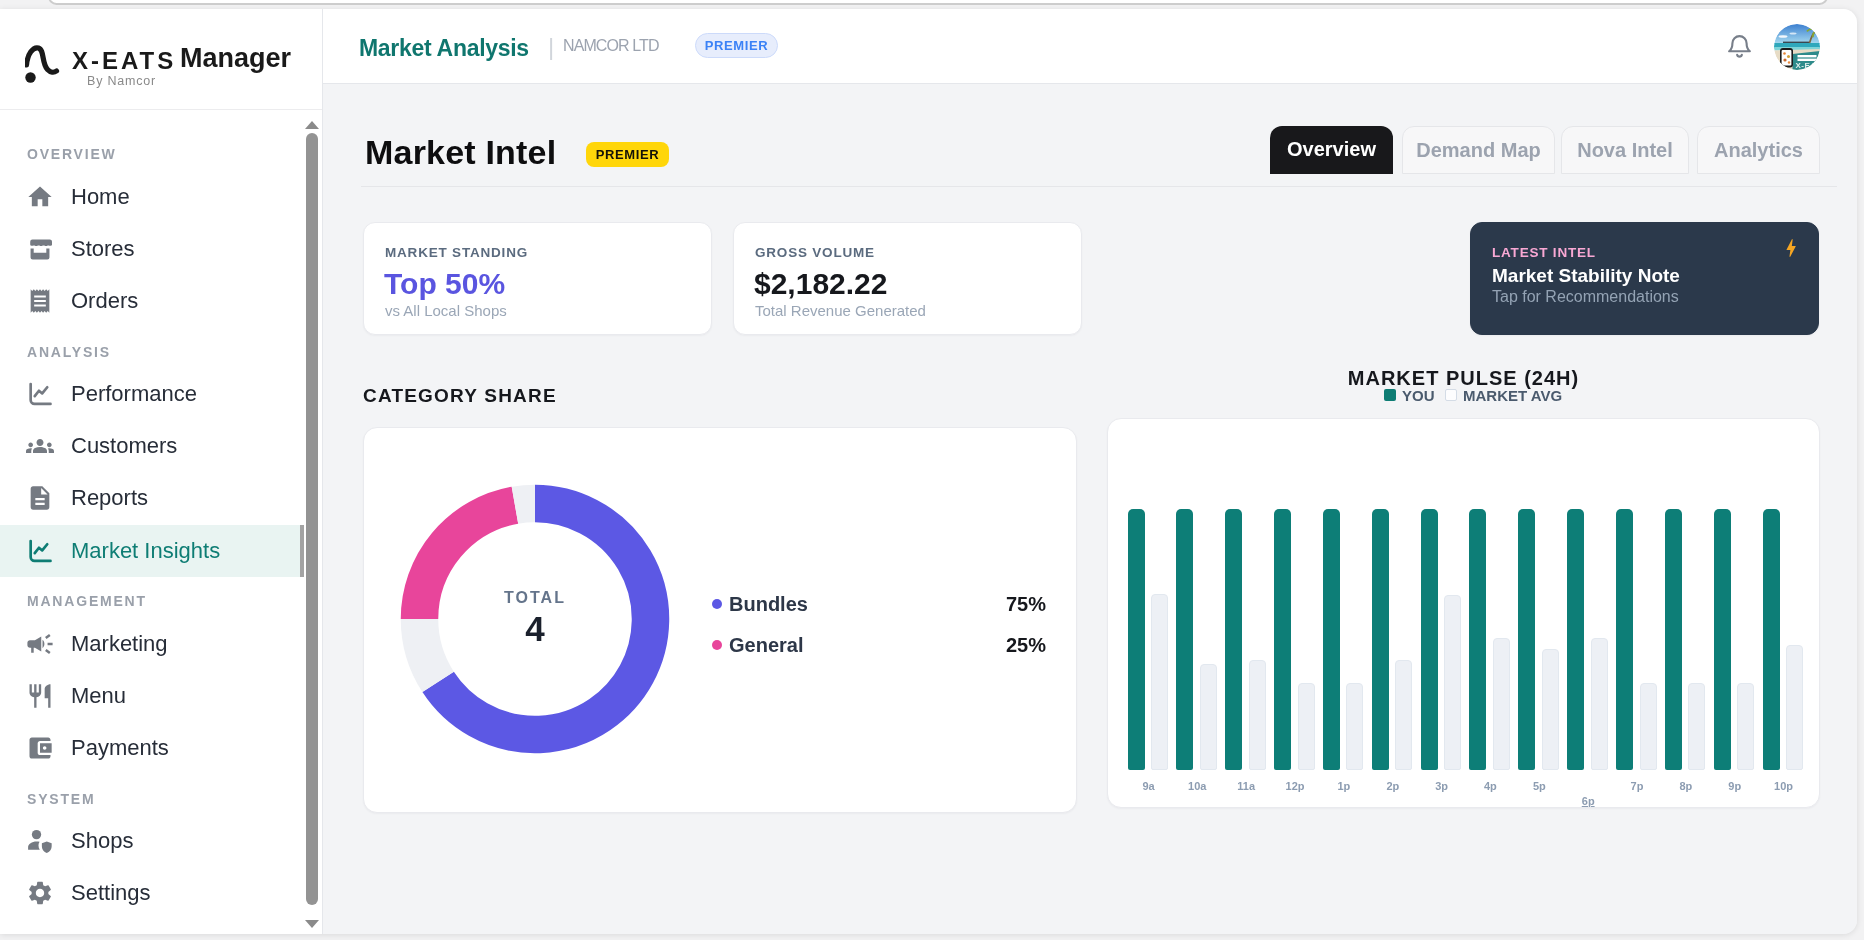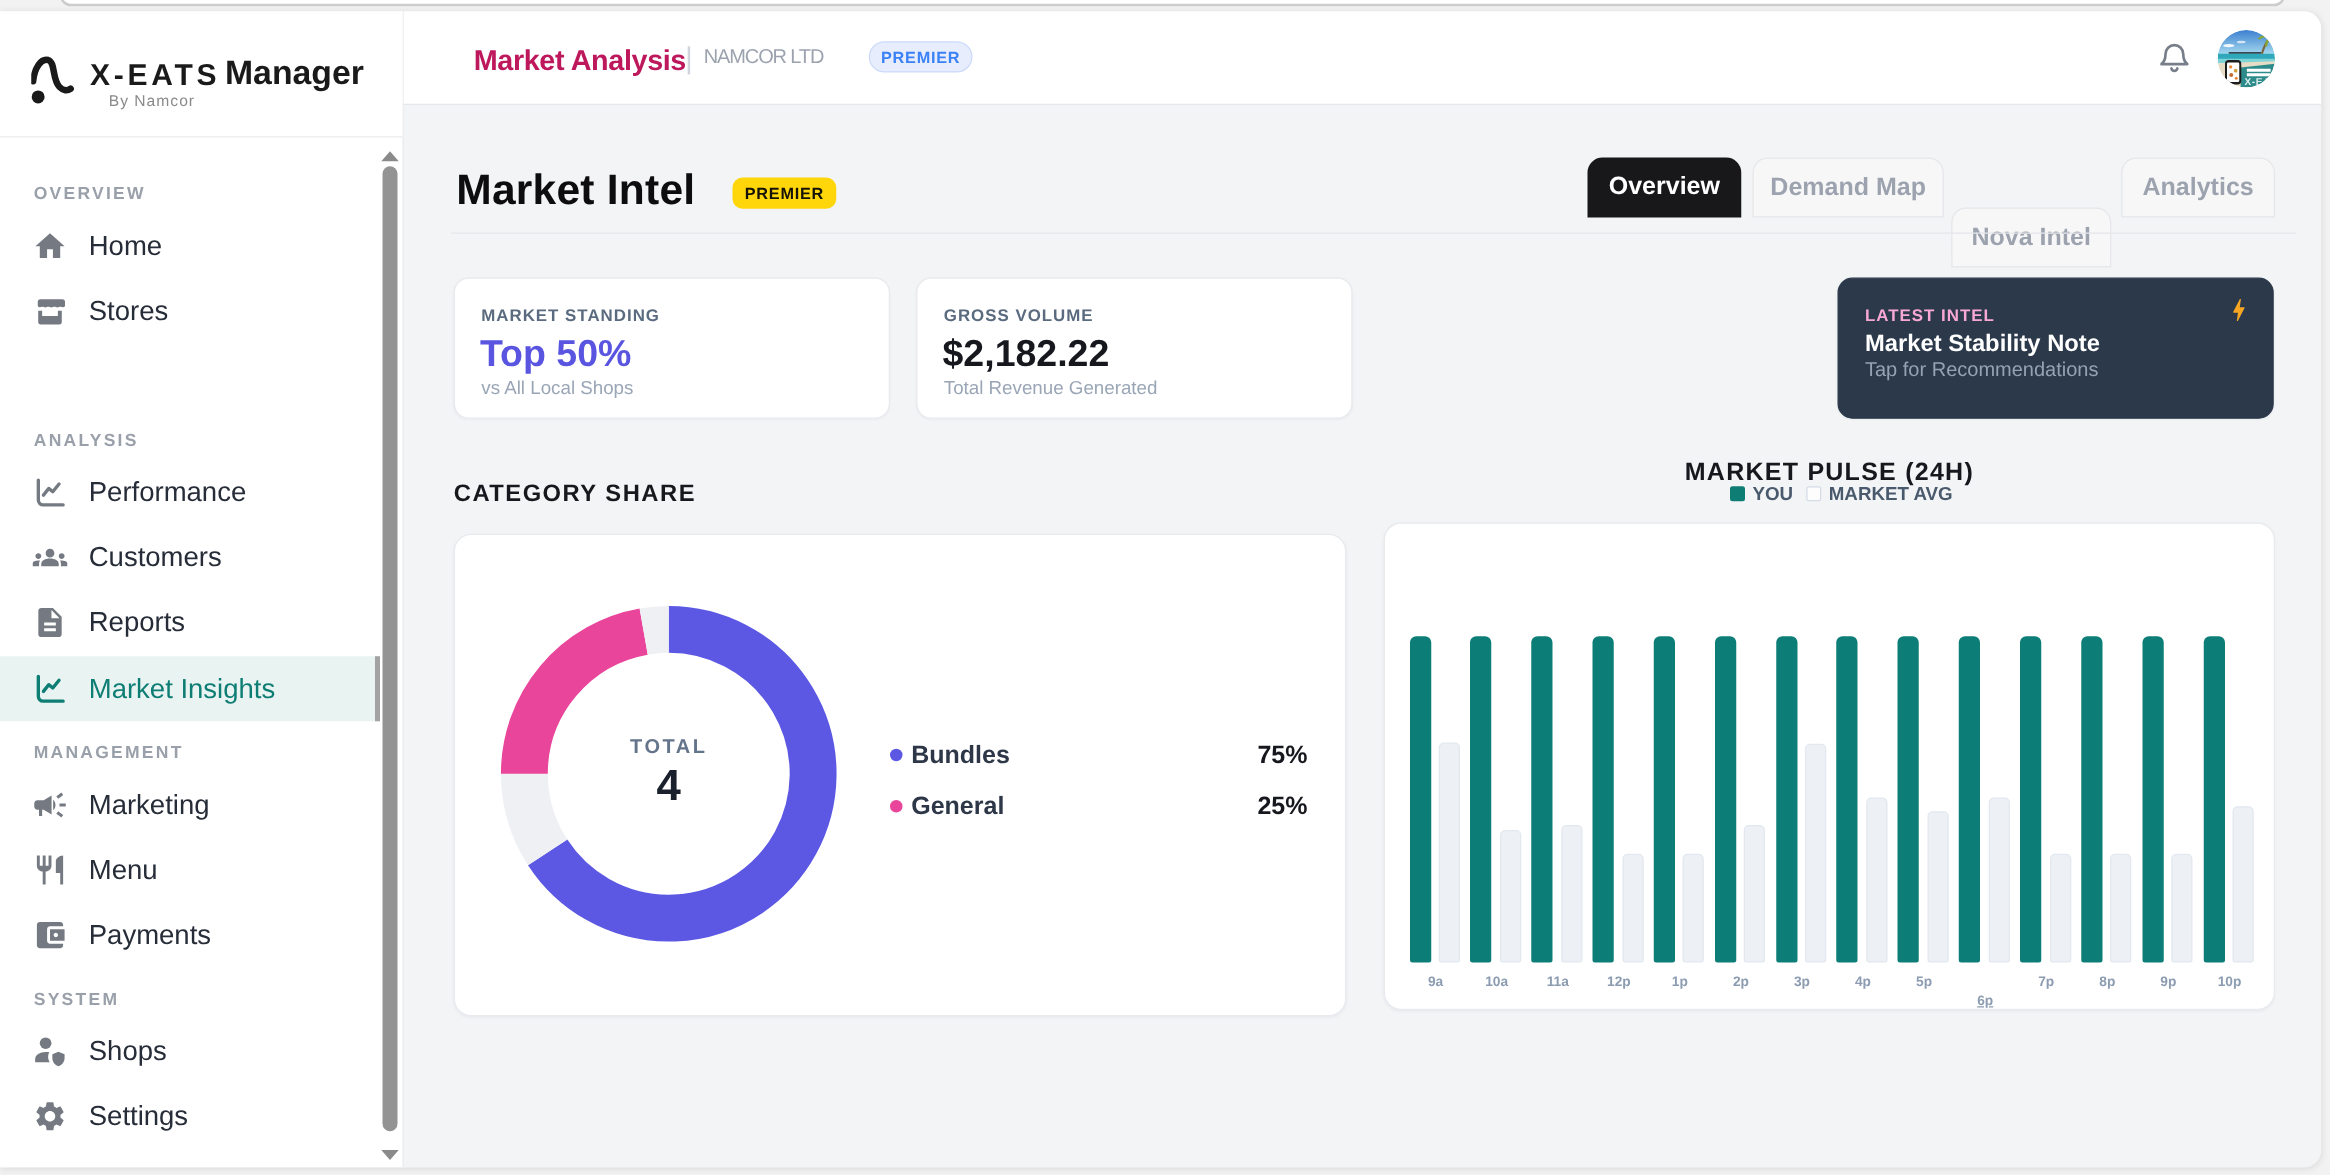--- a/index.html
+++ b/index.html
@@ -15,21 +15,21 @@
   .navitem { position:absolute; left:0; width:304px; height:52px; }
   .navitem .ic { position:absolute; left:26px; top:50%; margin-top:-14px; width:28px; height:28px; }
   .navitem .lbl { position:absolute; left:71px; top:50%; margin-top:-13px; font-size:22px; color:#272d38; }
   .navitem.active { background:#e9f4f2; border-right:4px solid #a3a3a3; }
   .navitem.active .lbl { color:#0e7d74; }
   
   #sb-thumb { position:absolute; left:306px; top:124px; width:12px; height:772px; background:#939393; border-radius:6px; }
   .sb-arrow { position:absolute; left:306px; width:0; height:0; }
   
   #header { position:absolute; left:323px; top:0; width:1534px; height:75px; background:#fff; border-bottom:1px solid #e5e7eb; }
-  #htitle { position:absolute; left:56px; top:26px; font-size:23px; font-weight:bold; color:#be185d; letter-spacing:-0.3px;text-align:center; }
+  #htitle { position:absolute; left:36px; top:26px; font-size:23px; font-weight:bold; color:#0f766e; letter-spacing:-0.3px;text-align:center; }
   #hsep { position:absolute; left:225px; top:24px; font-size:24px; color:#d1d5db; font-weight:300;}
   #hsub { position:absolute; left:240px; top:28px; font-size:16px; letter-spacing:-0.9px; color:#9ca3af; }
   #hpill { position:absolute; left:372px; top:24px; width:83px; height:25px; background:#e7edfc; border:1px solid #ccdafa; border-radius:13px; text-align:center; line-height:24px; font-size:13px; font-weight:bold; color:#3b82f6; letter-spacing:0.6px; }
   #bell { position:absolute; left:1403px; top:24px; width:27px; height:28px; }
   #avatar { position:absolute; left:1451px; top:15px; width:46px; height:46px; border-radius:50%; overflow:hidden; }
   
   #content { position:absolute; left:323px; top:76px; width:1534px; height:849px; background:#f3f4f6; }
   #pgtitle { position:absolute; left:42px; top:48px; font-size:34px; font-weight:800; color:#0d0d0f; letter-spacing:0.2px;}
   #pgbadge { position:absolute; left:263px; top:57px; width:83px; height:25px; background:#ffd60a; border-radius:8px; text-align:center; line-height:25px; font-size:13px; font-weight:bold; color:#151208; letter-spacing:0.6px; }
   .tab { position:absolute; top:41px; height:48px; border-radius:12px 12px 0 0; font-size:20px; font-weight:bold; text-align:center; line-height:46px; }
@@ -83,20 +83,26 @@
           <path d="M10 20v-6h4v6h5v-8h3L12 3 2 12h3v8z"></path>
         </svg>
         <div class="lbl">Home</div>
       </div>
     <div class="navitem" style="top:214px;">
         <svg class="ic" viewBox="0 0 24 24" fill="#757a82">
           <path d="M3.6 3.8h16.8a1.9 1.9 0 0 1 1.9 1.9v2.4a1.2 1.2 0 0 1-1.2 1.2c-.7 0-1.25-.4-1.85-.4-.75 0-1.3.5-2.1.5-.8 0-1.35-.5-2.1-.5s-1.3.5-2.1.5c-.8 0-1.35-.5-2.1-.5s-1.3.5-2.1.5c-.8 0-1.35-.5-2.1-.5-.6 0-1.15.4-1.85.4a1.2 1.2 0 0 1-1.2-1.2V5.7a1.9 1.9 0 0 1 1.9-1.9z"></path>
           <path d="M3.9 11.6v7.6A1.8 1.8 0 0 0 5.7 21h12.6a1.8 1.8 0 0 0 1.8-1.8v-7.6h-2.7v3.7H6.6v-3.7z"></path>
         </svg>
         <div class="lbl">Stores</div>
+      </div>
+    <div class="navitem" style="top:266px;">
+        <svg class="ic" viewBox="0 0 24 24" fill="#757a82">
+          <path d="M4 22V2l1.35 1.35L6.7 2l1.32 1.35L9.35 2l1.32 1.35L12 2l1.33 1.35L14.65 2l1.33 1.35L17.3 2l1.35 1.35L20 2v20l-1.35-1.35L17.3 22l-1.32-1.35L14.65 22l-1.32-1.35L12 22l-1.33-1.35L9.35 22l-1.33-1.35L6.7 22l-1.35-1.35L4 22zm3-5.2h10v-1.9H7v1.9zm0-3.85h10v-1.9H7v1.9zm0-3.85h10V7.2H7v1.9z"></path>
+        </svg>
+        <div class="lbl">Orders</div>
       </div>
     <div class="navlabel" style="top:335px;">ANALYSIS</div>
     <div class="navitem" style="top:359px;">
         <svg class="ic" viewBox="0 0 24 24" fill="none" stroke="#757a82">
           <path d="M4 3.5v13.7a3.3 3.3 0 0 0 3.3 3.3H21" stroke-width="2.3" stroke-linecap="round"></path>
           <path d="M7.5 13.8l3.6-4.6 2.8 2.3 4.3-5.3" stroke-width="2.3" stroke-linecap="round" stroke-linejoin="round"></path>
         </svg>
         <div class="lbl">Performance</div>
       </div>
     <div class="navitem" style="top:411px;">
@@ -198,21 +204,21 @@
         <path d="M35.5 19 C37 14, 38.5 9.5, 42 6.5" stroke="#7a6540" stroke-width="1.7" fill="none"></path>
         <path d="M42 6.5 C39 4.8, 35.5 5, 33.5 6.8 M42 6.5 C41.2 3.8, 39.5 2.6, 37 2.2 M42 6.5 C44 4.2, 46.5 4.2, 48 5.5 M42 6.5 C44.5 6.5, 46.5 8.2, 47 10 M42 6.5 C40 8.2, 38.8 10.5, 39 12.5" stroke="#86a832" stroke-width="1.8" fill="none" stroke-linecap="round"></path>
       </g>
     </svg>
   </div>
   <div id="content">
     <div id="pgtitle">Market Intel</div>
     <div id="pgbadge">PREMIER</div>
     <div class="tab active" style="left:947px; width:123px;">Overview</div>
     <div class="tab inactive" style="left:1079px; width:153px;">Demand Map</div>
-    <div class="tab inactive" style="left:1238px; width:128px;margin-top:40px;">Nova Intel</div>
+    <div class="tab inactive" style="left:1238px; width:128px;">Nova Intel</div>
     <div class="tab inactive" style="left:1374px; width:123px;">Analytics</div>
     <div id="tabline"></div>
 
     <div class="card" style="left:40px;">
       <div class="clabel">MARKET STANDING</div>
       <div class="cvalue" style="color:#5a55e0;">Top 50%</div>
       <div class="csub">vs All Local Shops</div>
     </div>
     <div class="card" style="left:410px;">
       <div class="clabel">GROSS VOLUME</div>

